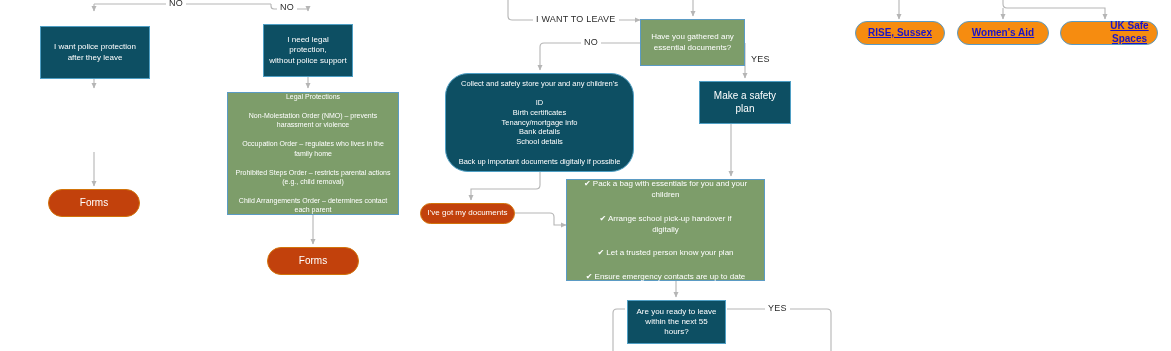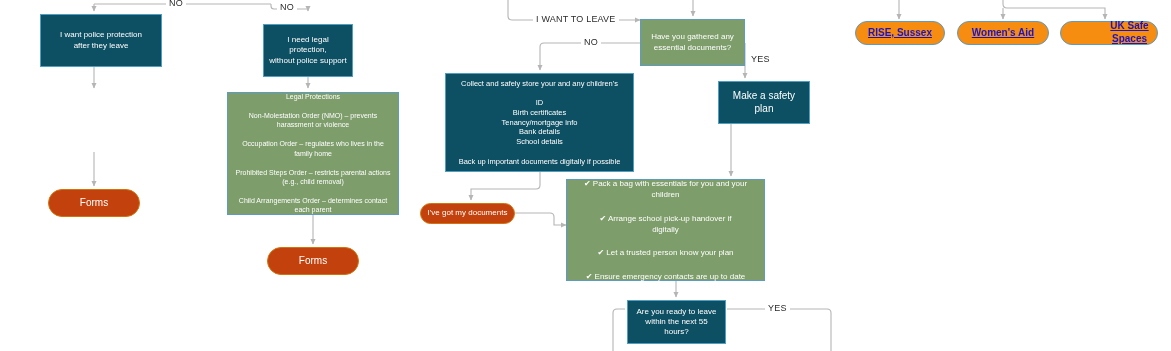--- a/index.html
+++ b/index.html
@@ -66,21 +66,21 @@
     position: absolute;
     color: #2b2b2b;
     background: #ffffff;
     font-size: 9px;
     letter-spacing: 0.2px;
     padding: 0 3px;
     z-index: 4;
     white-space: nowrap;
   }
   .t7 { font-size: 7px; }
-  .t75 { font-size: 7.5px; }
+  .t75 { font-size: 7.5px; border-radius: 23px; }
   .t8 { font-size: 8px; }
   .t85 { font-size: 10px; }
 </style>
 </head>
 <body>
 
 <div id="canvas">
 
   <svg id="edges" viewBox="0 0 1171 351" width="1171" height="351">
     <defs>
@@ -122,21 +122,21 @@
       <path d="M625,309 L617,309 Q613,309 613,313 L613,351"></path>
 
       <path d="M727,309 L827,309 Q831,309 831,313 L831,351"></path>
 
       <path d="M899,0 L899,19" marker-end="url(#ah)"></path>
       <path d="M1003,0 L1003,4 Q1003,8 1007,8 L1105,8 L1105,19" marker-end="url(#ah)"></path>
       <path d="M1003,8 L1003,19" marker-end="url(#ah)"></path>
     </g>
   </svg>
 
-  <div class="node teal t8" style="left:40px; top:14px; width:122px; height:53px;">I want police protection
+  <div class="node teal t8" style="left:40px; top:26px; width:110px; height:53px;">I want police protection
 after they leave</div>
 
   <div class="node teal t8" style="left:263px; top:24px; width:90px; height:53px;">I need legal protection,
 without police support</div>
 
 
   <div class="node green t7" style="left:227px; top:92px; width:172px; height:123px; line-height:1.35;">Legal Protections
 
 Non-Molestation Order (NMO) – prevents
 harassment or violence
@@ -160,21 +160,21 @@
   <div class="node teal t75" style="left:445px; top:73px; width:189px; height:99px; line-height:1.3;">Collect and safely store your and any children's
 
 ID
 Birth certificates
 Tenancy/mortgage info
 Bank details
 School details
 
 Back up important documents digitally if possible</div>
 
-  <div class="node teal t85" style="left:718px; top:81px; width:92px; height:43px;">Make a safety plan</div>
+  <div class="node teal t85" style="left:699px; top:81px; width:92px; height:43px;">Make a safety plan</div>
 
   <div class="node pill t8" style="left:420px; top:203px; width:95px; height:21px;">I've got my documents</div>
 
   <div class="node green t8" style="left:566px; top:179px; width:199px; height:102px; line-height:1.45;">✔ Pack a bag with essentials for you and your
 children
 
 ✔ Arrange school pick-up handover if
 digitally
 
 ✔ Let a trusted person know your plan

